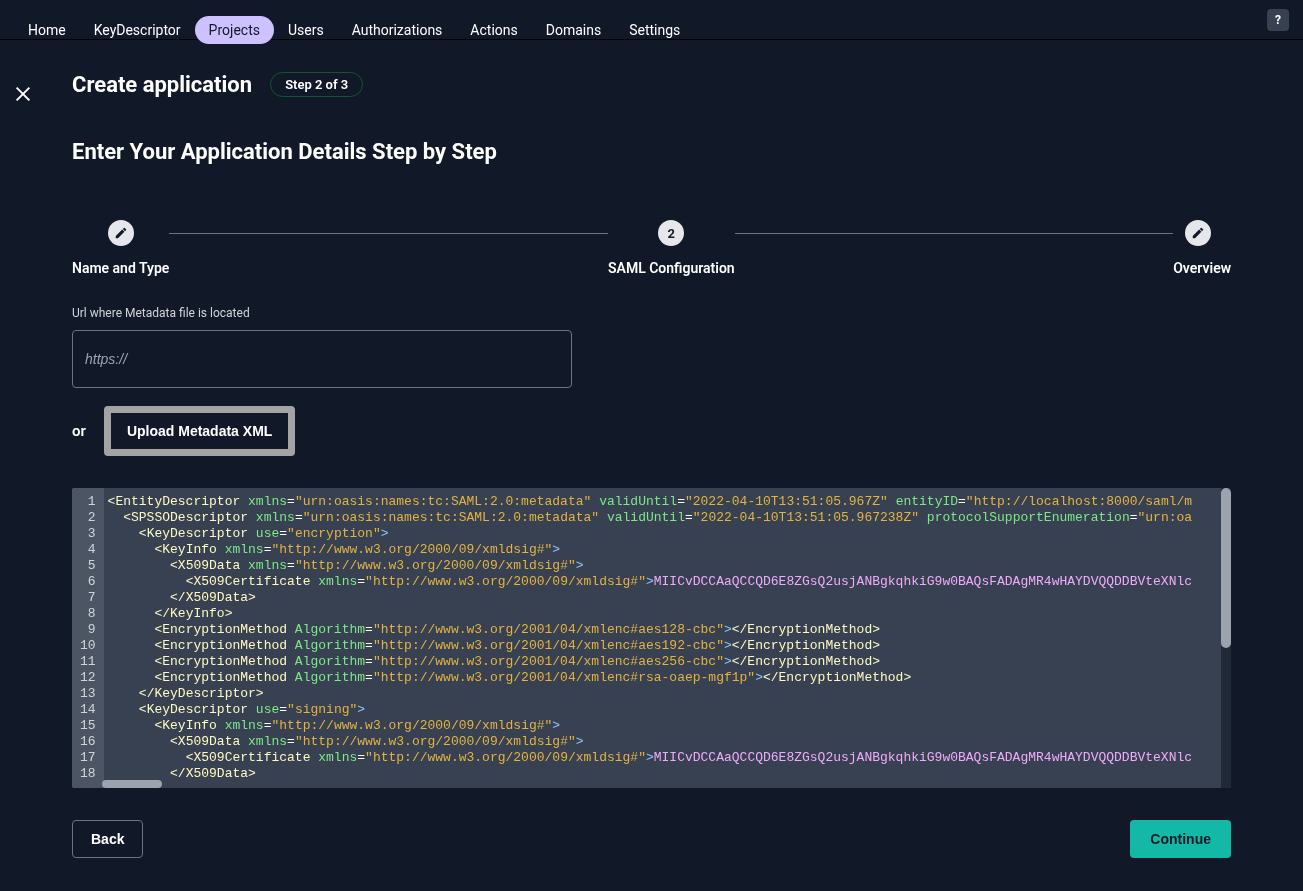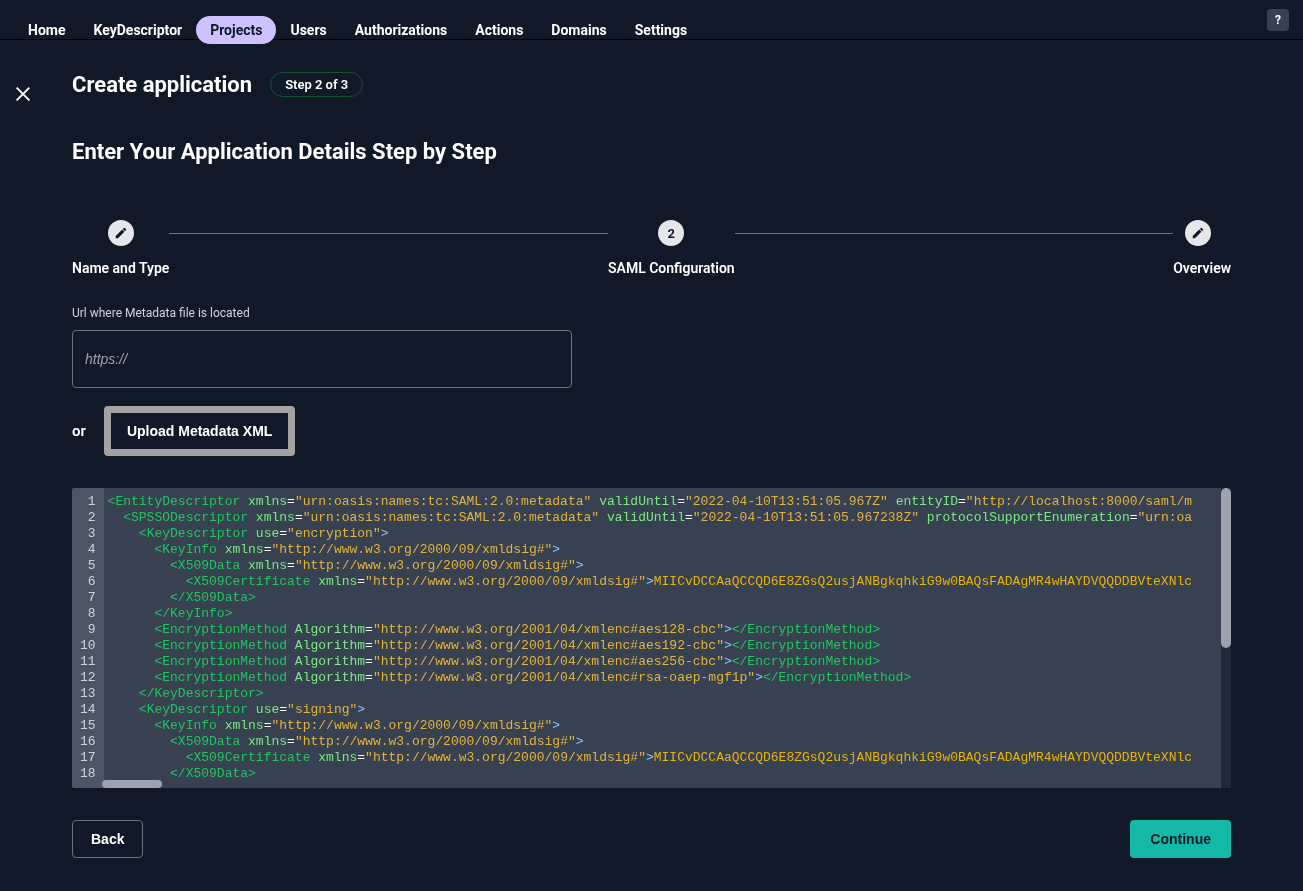--- a/index.html
+++ b/index.html
@@ -15,21 +15,21 @@
   display: flex;
   align-items: center;
   padding: 0 14px;
   height: 40px;
   border-bottom: 1px solid #000;
   background: #111827;
 }
 .nav-item {
   padding: 6px 14px;
   font-size: 14px;
-  font-weight: 700;
+  font-weight: 400;
   cursor: pointer;
   border-radius: 16px;
   margin-top: 21px;
 }
 .nav-item.active { background: #cdc2ff; color: #111827; }
 .nav-spacer { flex: 1; }
 .help-btn {
   width: 22px; height: 22px;
   background: #374151;
   border-radius: 4px;
@@ -160,25 +160,25 @@
 .gutter div { padding: 0 2px; }
 .code {
   flex: 1;
   padding: 6px 4px;
   font-family: "Courier New", monospace;
   font-size: 13px;
   line-height: 16px;
   white-space: pre;
   overflow: hidden;
 }
-.t-tag { color: #22c55e; }
+.t-tag { color: #fef9c3; }
 .t-attr { color: #7ee787; }
 .t-eq { color: #fff; }
 .t-str { color: #e3b341; }
-.t-txt { color: #eab308; margin-top: 16px; }
+.t-txt { color: #f0abfc; margin-top: 16px; }
 .t-punc { color: #93c5fd; }
 .vscroll {
   width: 10px;
   background: #1f2937;
   position: relative;
 }
 .vscroll-thumb {
   position: absolute;
   top: 0; left: 0; right: 0;
   height: 160px;

